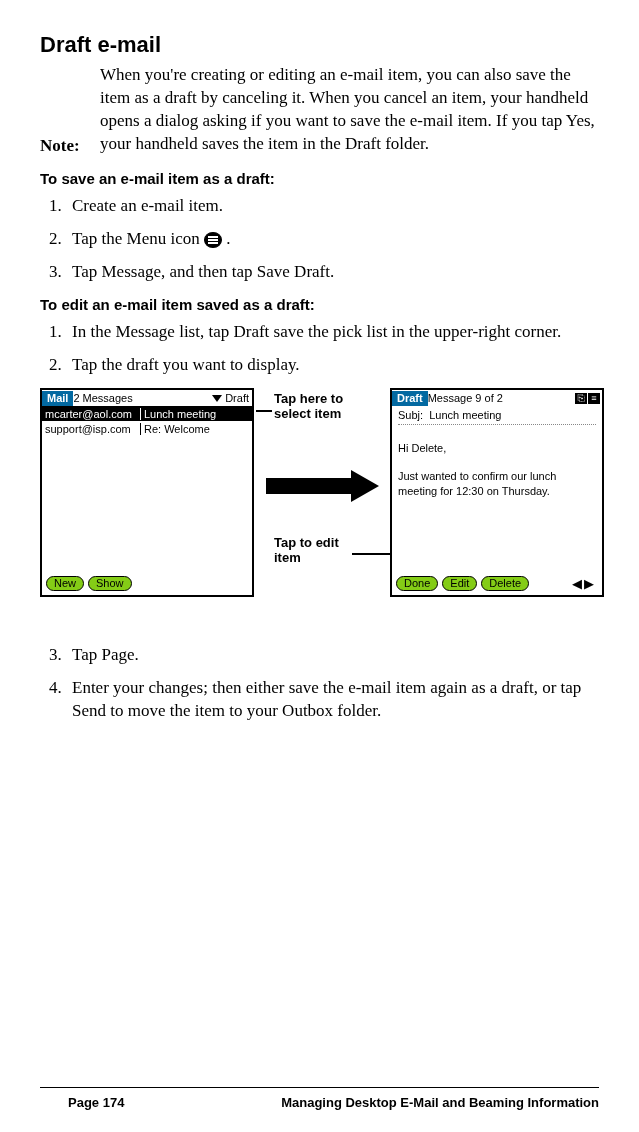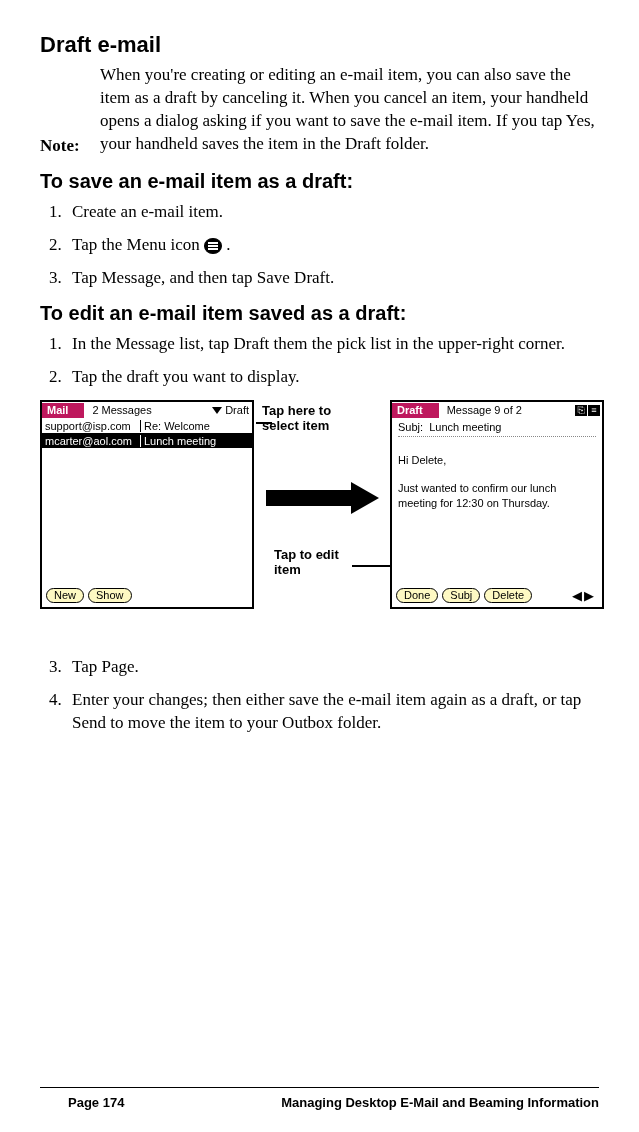--- a/index.html
+++ b/index.html
@@ -37,21 +37,21 @@
     width: 60px;
     flex-shrink: 0;
   }
   .note-text {
     font-size: 17px;
     line-height: 1.35;
   }
   h2 {
     font-family: Arial, Helvetica, sans-serif;
     font-weight: bold;
-    font-size: 20px;
+    font-size: 15px;
     margin: 0 0 6px 0;
   }
   ol {
     margin: 8px 0 12px 0;
     padding-left: 26px;
     font-size: 17px;
     line-height: 1.35;
   }
   ol li {
     margin-bottom: 10px;
@@ -93,28 +93,28 @@
   }
   .screen-left { left: 0; top: 0; }
   .screen-right { left: 350px; top: 0; }
 
   .titlebar {
     height: 16px;
     display: flex;
     align-items: center;
   }
   .titlebar .tab {
-    background: #be185d;
+    background: #0369a1;
     color: #fff;
     font-weight: bold;
-    padding: 1px 16px 2px 5px;
+    padding: 1px 5px 2px 5px;
     font-size: 11px;
   }
   .titlebar .title-text {
-    padding-left: 8px;
+    padding-left: 0;
     font-size: 11px;
   }
   .titlebar .right-control {
     margin-left: auto;
     margin-right: 3px;
     font-size: 11px;
     display: flex;
     align-items: center;
   }
   .tri-down {
@@ -155,21 +155,21 @@
     bottom: 4px;
     left: 4px;
     display: flex;
     gap: 4px;
   }
   .pbtn {
     border: 1px solid #000;
     border-radius: 8px;
     padding: 0px 7px 1px 7px;
     font-size: 11px;
-    background: #fef9c3;
+    background: #84cc16;
   }
   .nav-arrows {
     position: absolute;
     bottom: 4px;
     right: 6px;
     font-size: 13px;
     letter-spacing: 2px;
   }
   .small-icons {
     margin-left: auto;
@@ -198,21 +198,21 @@
     margin-bottom: 16px;
   }
 
   .annotation {
     position: absolute;
     font-family: Arial, sans-serif;
     font-weight: bold;
     font-size: 13px;
     line-height: 1.1;
   }
-  .anno1 { left: 222px; top: 4px; width: 80px; }
+  .anno1 { left: 234px; top: 4px; width: 80px; }
   .anno2 { left: 234px; top: 148px; width: 80px; }
 
   .anno-line {
     position: absolute;
     background: #000;
   }
   .line1 { left: 216px; top: 22px; width: 16px; height: 1.5px; }
   .line2a { left: 312px; top: 165px; width: 114px; height: 1.5px; }
   .line2b { left: 425px; top: 165px; width: 1.5px; height: 30px; }
 
@@ -277,42 +277,42 @@
     <li>
       <span>Tap the Menu icon </span>
       <span class="menu-icon"></span>
       <span> .</span>
     </li>
     <li>Tap Message, and then tap Save Draft.</li>
   </ol>
 
   <h2>To edit an e-mail item saved as a draft:</h2>
   <ol>
-    <li>In the Message list, tap Draft them the pick list in the upper-right corner.</li>
+    <li>In the Message list, tap Draft save the pick list in the upper-right corner.</li>
     <li>Tap the draft you want to display.</li>
   </ol>
 
   <div class="figure-area">
 
     <div class="screen screen-left">
       <div class="titlebar">
         <span class="tab">Mail</span>
         <span class="title-text">2 Messages</span>
         <span class="right-control">
           <span class="tri-down"></span>
           <span>Draft</span>
         </span>
       </div>
+      <div class="list-row selected">
+        <span class="col1">mcarter@aol.com</span>
+        <span class="col2">Lunch meeting</span>
+      </div>
       <div class="list-row">
         <span class="col1">support@isp.com</span>
         <span class="col2">Re: Welcome</span>
-      </div>
-      <div class="list-row selected">
-        <span class="col1">mcarter@aol.com</span>
-        <span class="col2">Lunch meeting</span>
       </div>
       <div class="screen-buttons">
         <span class="pbtn">New</span>
         <span class="pbtn">Show</span>
       </div>
     </div>
 
     <div class="annotation anno1">Tap here to select item</div>
     <div class="anno-line line1"></div>
 
@@ -338,21 +338,21 @@
         <div class="subj">
           <span>Subj:</span>
           &nbsp;<span>Lunch meeting</span>
         </div>
         <div>Hi Delete,</div>
         <br>
         <div>Just wanted to confirm our lunch meeting for 12:30 on Thursday.</div>
       </div>
       <div class="screen-buttons">
         <span class="pbtn">Done</span>
-        <span class="pbtn">Subj</span>
+        <span class="pbtn">Edit</span>
         <span class="pbtn">Delete</span>
       </div>
       <div class="nav-arrows">◀▶</div>
     </div>
 
   </div>
 
   <ol start="3">
     <li>Tap Page.</li>
     <li>Enter your changes; then either save the e-mail item again as a draft, or tap Send to move the item to your Outbox folder.</li>

